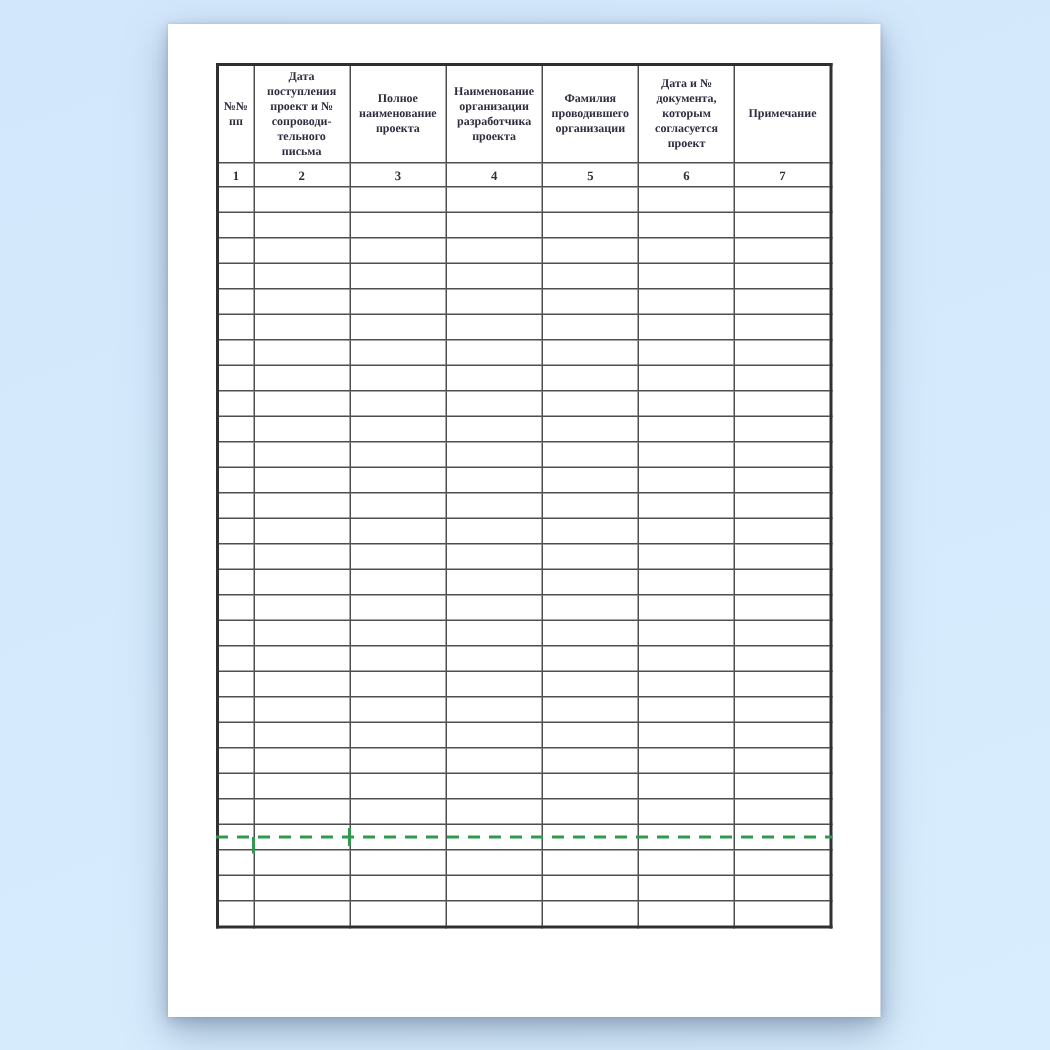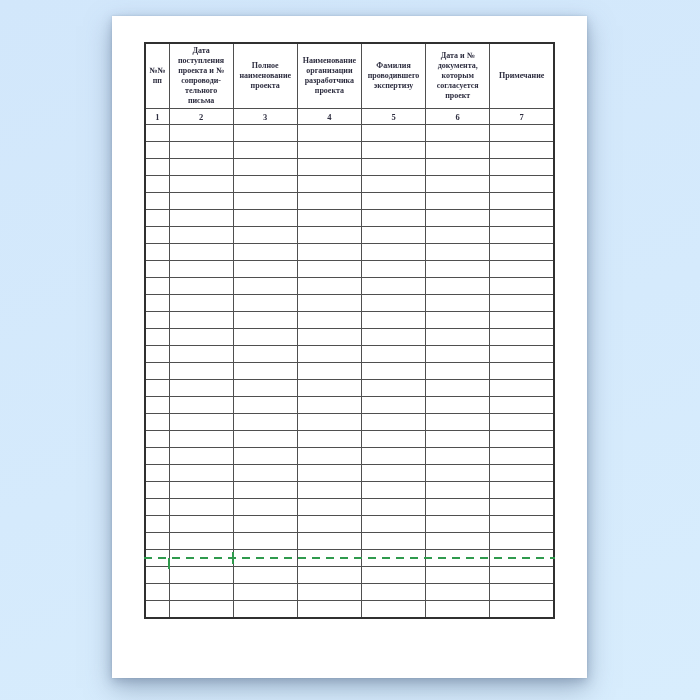--- a/index.html
+++ b/index.html
@@ -103,34 +103,34 @@
           <col>
           <col>
           <col>
       </colgroup>
       <thead>
         <tr class="header-row" id="header-row">
             <th>№№
 пп</th>
             <th>Дата
 поступления
-проекта и №
+проект и №
 сопроводи-
 тельного
 письма</th>
             <th>Полное
 наименование
 проекта</th>
             <th>Наименование
 организации
 разработчика
 проекта</th>
             <th>Фамилия
 проводившего
-экспертизу</th>
+организации</th>
             <th>Дата и №
 документа,
 которым
 согласуется
 проект</th>
             <th>Примечание</th>
           </tr>
         <tr class="num-row" id="num-row">
             <td>1</td>
             <td>2</td>

